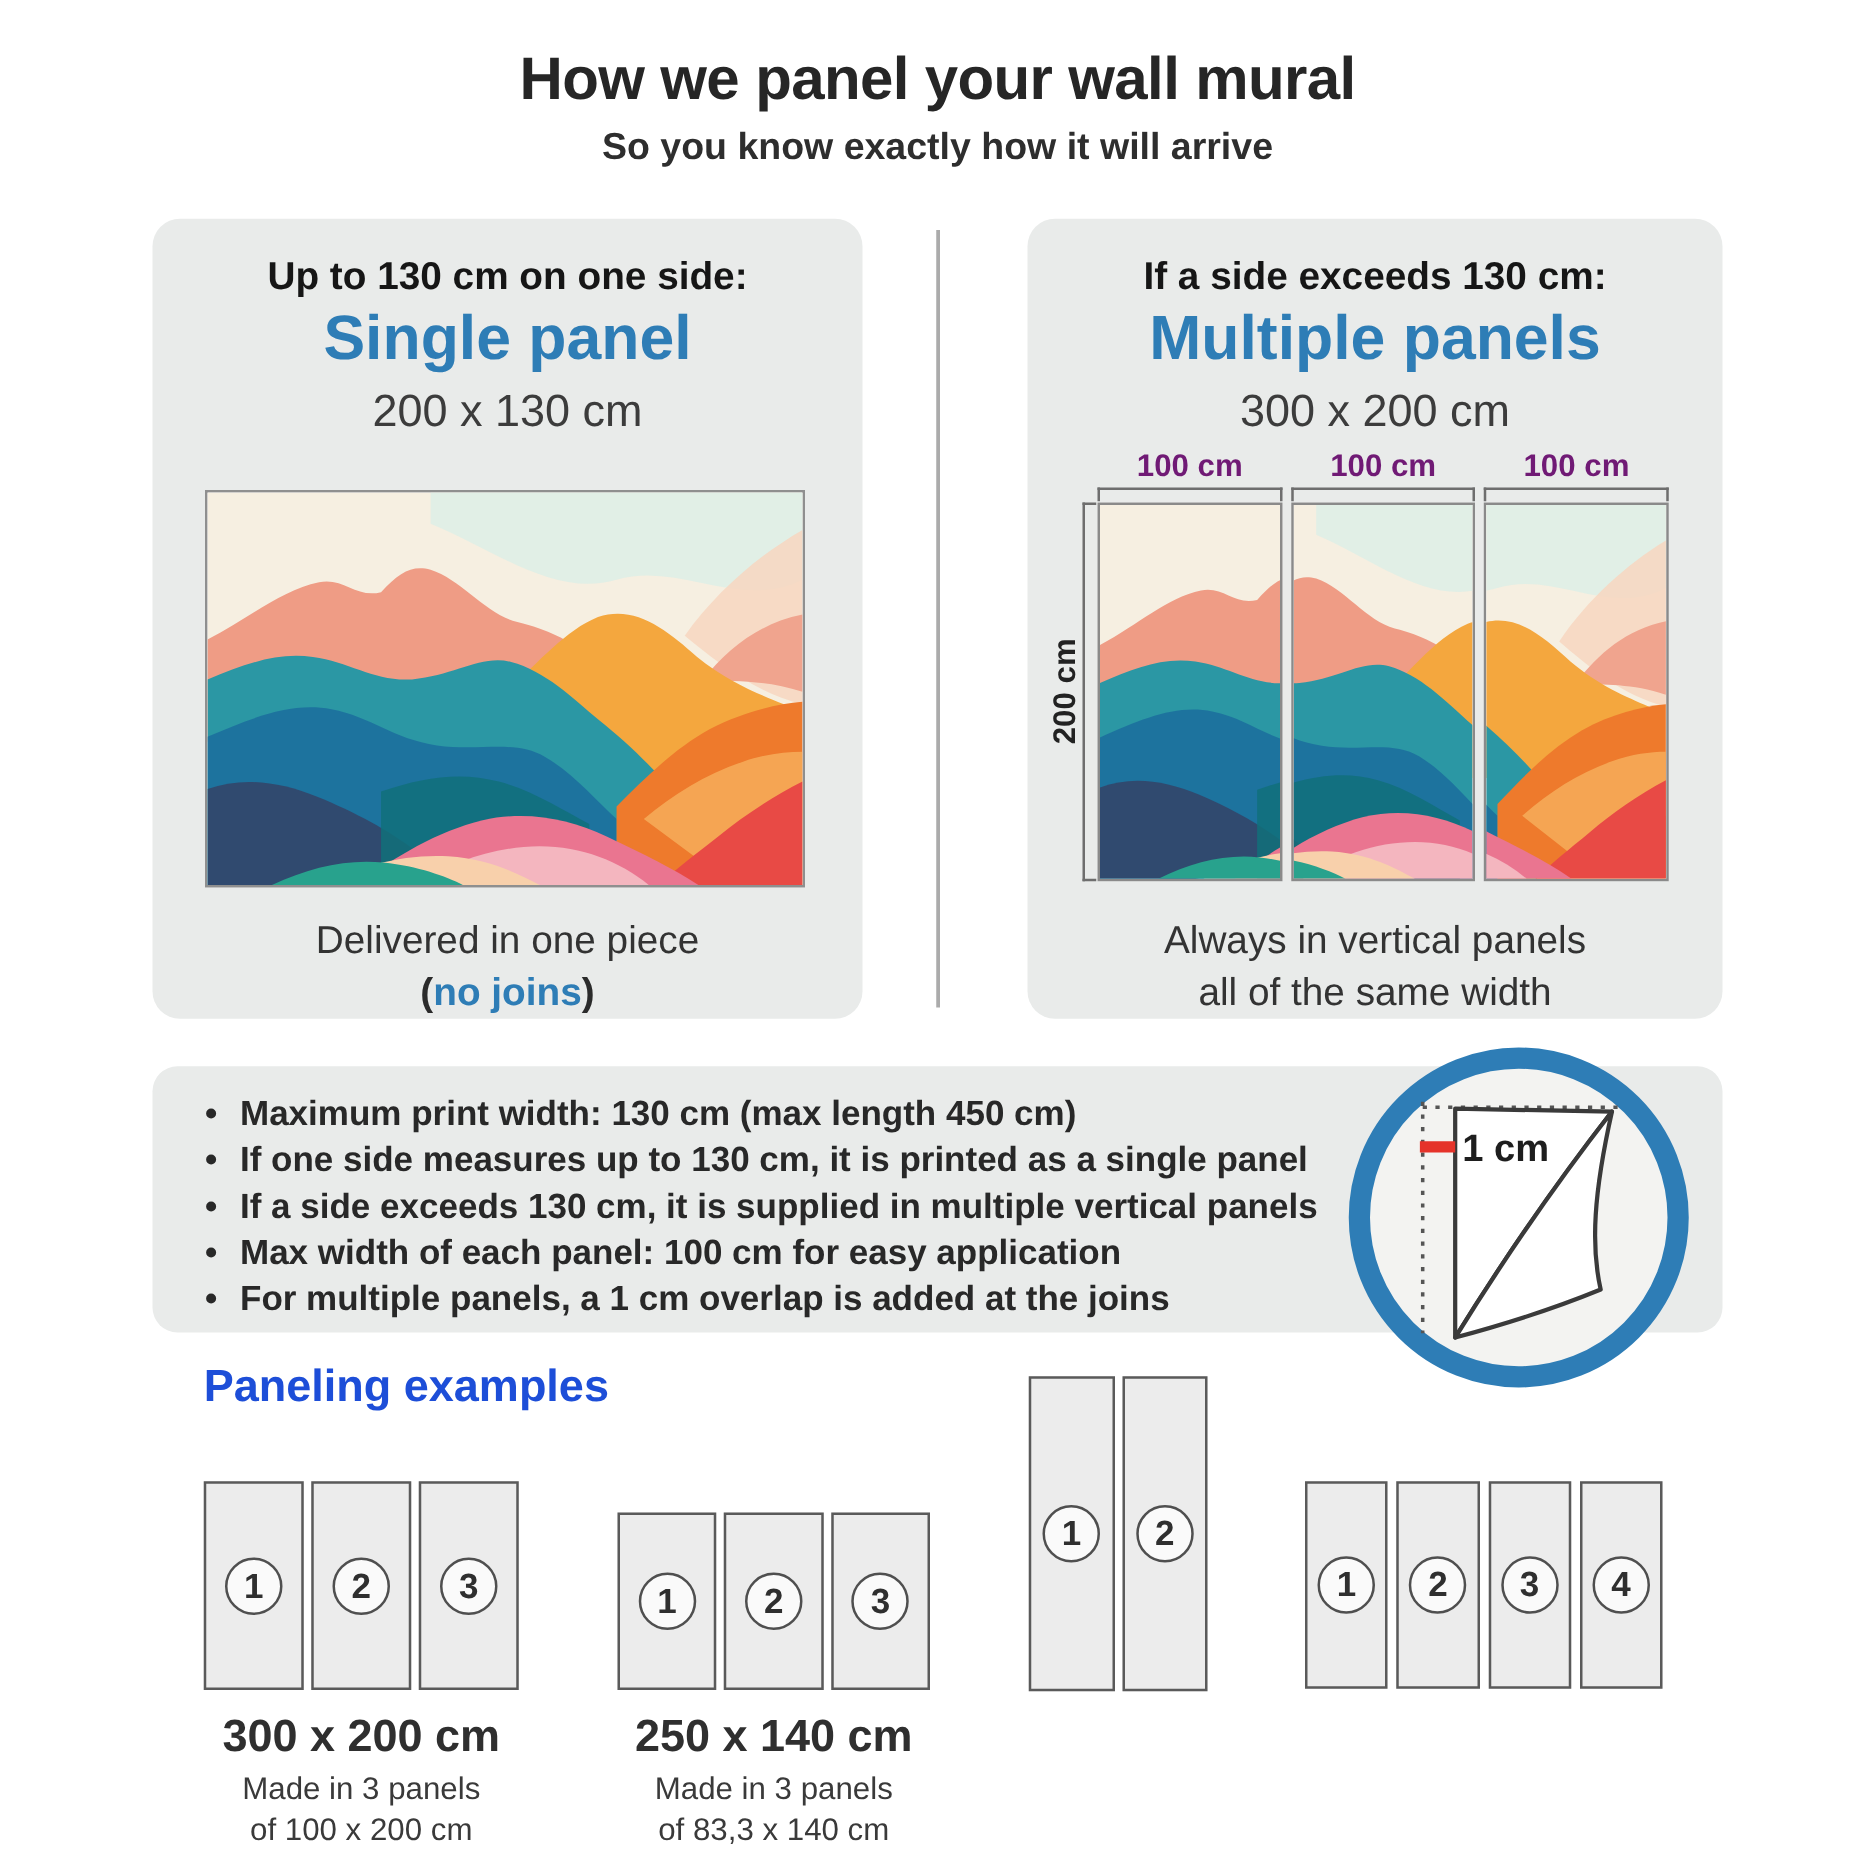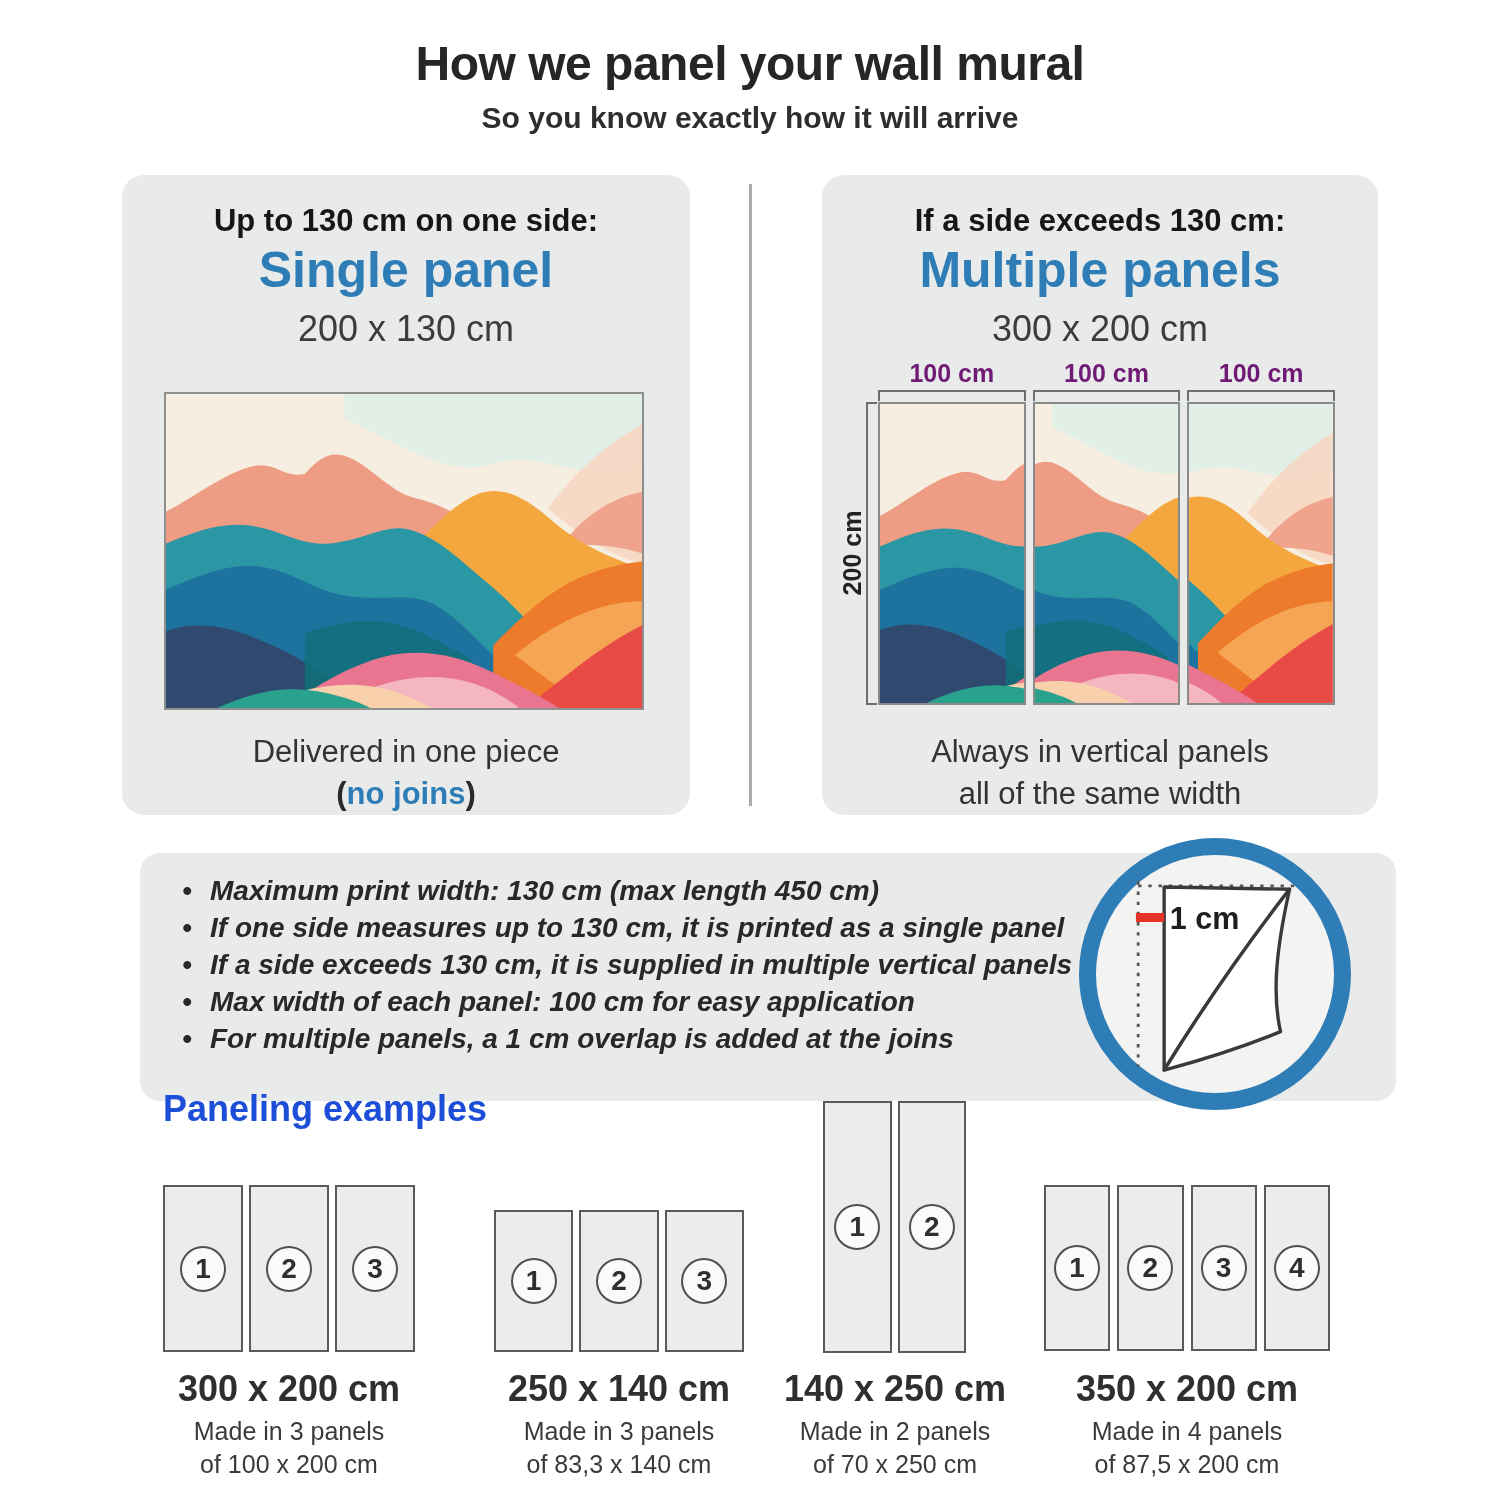--- a/index.html
+++ b/index.html
@@ -39,22 +39,22 @@
   .m-brackets i { flex:1; border-top:2px solid #6e6e6e; border-left:2px solid #6e6e6e; border-right:2px solid #6e6e6e; }
   .v-bracket { position:absolute; top:227px; left:44px; width:11px; height:303px;
                border-left:2px solid #6e6e6e; border-top:2px solid #6e6e6e; border-bottom:2px solid #6e6e6e; }
   .v-label { position:absolute; left:-30px; top:365px; width:120px; height:26px; line-height:26px;
              text-align:center; font-size:25px; font-weight:700; color:#222; transform:rotate(-90deg); }
   .m-panels { position:absolute; top:227px; left:56px; width:457px; height:303px; display:flex; gap:7px; }
   .m-panel  { flex:1; border:2px solid #8a8a8a; background:#fff; overflow:hidden; }
   .m-panel svg { display:block; width:100%; height:100%; }
 
   
-  .specs { position:absolute; left:140px; top:853px; width:1256px; height:248px;
-           background:#e9ebea; border-radius:20px;font-style:italic; }
+  .specs { position:absolute; left:122px; top:853px; width:1256px; height:213px;
+           background:#e9ebea; border-radius:20px; }
   .specs ul { position:absolute; left:38px; top:19px; list-style:none; }
   .specs li { position:relative; padding-left:32px; font-size:28px; line-height:37px; font-weight:600; color:#282828; }
   .specs li::before { content:"•"; position:absolute; left:4px; top:0; color:#282828; }
 
   .overlap-badge { position:absolute; left:1079px; top:838px; width:272px; height:272px;
                    border-radius:50%; background:#f3f3f1; border:17px solid #2e7db6; z-index:2; }
   .overlap-badge svg { position:absolute; left:6px; top:6px; width:226px; height:226px; }
   .overlap-badge text { font-family:"Liberation Sans", sans-serif; }
 
   
@@ -229,43 +229,29 @@
   </div>
 
   <div class="ex-panels ex3">
     <div class="ex-panel">
         <span class="num">1</span>
       </div>
     <div class="ex-panel">
         <span class="num">2</span>
       </div>
   </div>
-  <div class="ex-label exl3">
-    <div class="ex-size">140 x 250 cm</div>
-    <div class="ex-desc">
-      <span>Made in 2 panels</span><br>
-      <span>of 70 x 250 cm</span>
-    </div>
-  </div>
 
   <div class="ex-panels ex4">
     <div class="ex-panel">
         <span class="num">1</span>
       </div>
     <div class="ex-panel">
         <span class="num">2</span>
       </div>
     <div class="ex-panel">
         <span class="num">3</span>
       </div>
     <div class="ex-panel">
         <span class="num">4</span>
       </div>
   </div>
-  <div class="ex-label exl4">
-    <div class="ex-size">350 x 200 cm</div>
-    <div class="ex-desc">
-      <span>Made in 4 panels</span><br>
-      <span>of 87,5 x 200 cm</span>
-    </div>
-  </div>
 
 </div>
 
 </body></html>

